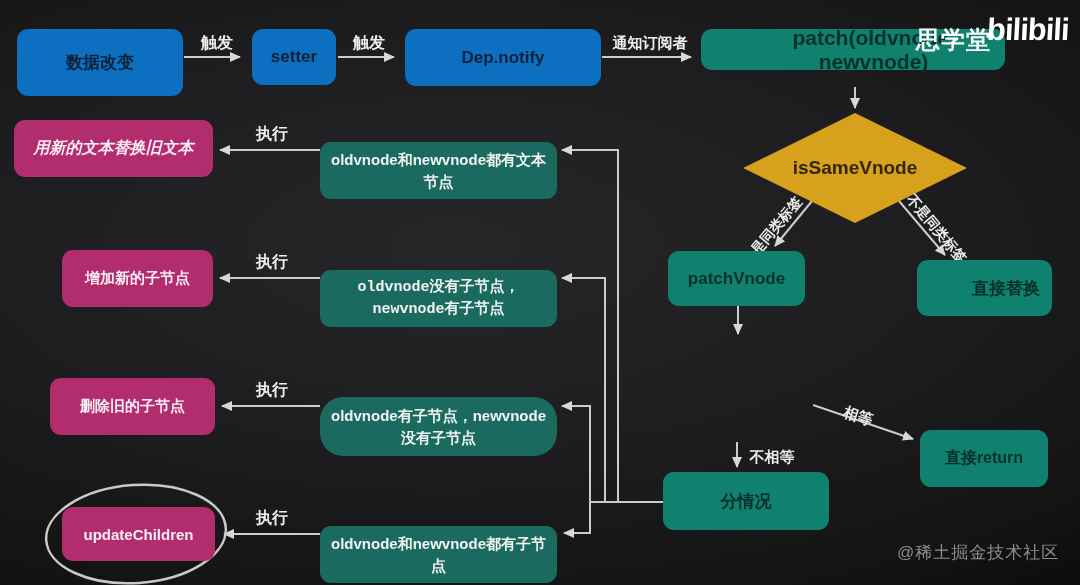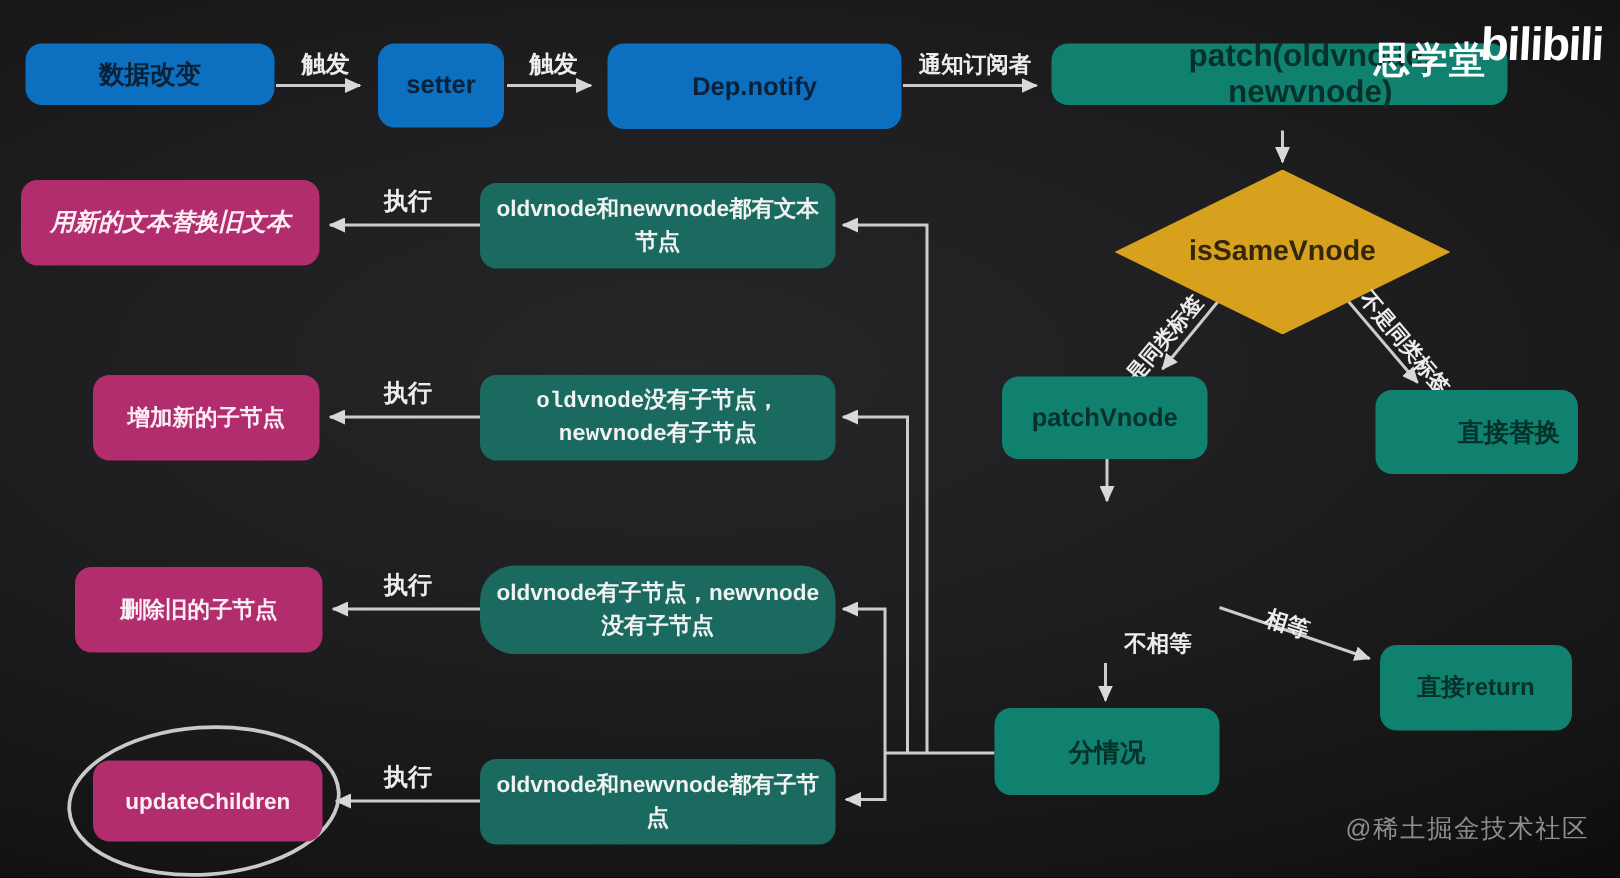--- a/index.html
+++ b/index.html
@@ -7,21 +7,21 @@
     position:relative;width:1080px;height:585px;overflow:hidden;
     font-family:"Liberation Sans","DejaVu Sans",sans-serif;
     background:radial-gradient(120% 95% at 42% 42%, #262628 0%, #1e1e20 35%, #141415 65%, #060606 88%, #000 100%);
   }
   .node{
     position:absolute;display:flex;align-items:center;justify-content:center;
     text-align:center;font-weight:bold;border-radius:11px;box-sizing:border-box;
   }
   .blue{background:#0d6fc0;color:#0a2138;font-size:17px;}
   .teal{background:#11816f;color:#05312a;font-size:17px;}
-  .cond{background:#1a6a5f;color:#f1f3f3;font-size:15px;line-height:1.45;padding:4px 5px;}
+  .cond{background:#1a6a5f;color:#f1f3f3;font-size:15px;line-height:1.45;padding:4px 5px;margin-top:20px;}
   .pink{background:#b12d6e;color:#fcecf4;font-size:15px;}
   .diamond{
     position:absolute;display:flex;flex-direction:column;align-items:center;justify-content:center;
     text-align:center;font-weight:bold;color:#33260a;background:#d7a11d;
     clip-path:polygon(50% 0,100% 50%,50% 100%,0 50%);
   }
   .elabel{position:absolute;color:#ededed;font-weight:bold;font-size:16px;text-align:center;}
   .small{font-size:14px;}
   svg.wires{position:absolute;left:0;top:0;pointer-events:none;}
   .brand{position:absolute;left:916px;top:24px;color:#fbfbfb;font-size:24px;font-weight:bold;letter-spacing:1px;}
@@ -55,40 +55,40 @@
       <path d="M590 502 V406 H562" marker-end="url(#arw)"></path>
       <path d="M590 502 V533 H564" marker-end="url(#arw)"></path>
       <path d="M320 150 H220" marker-end="url(#arw)"></path>
       <path d="M320 278 H220" marker-end="url(#arw)"></path>
       <path d="M320 406 H222" marker-end="url(#arw)"></path>
       <path d="M320 534 H224" marker-end="url(#arw)"></path>
       <ellipse cx="136" cy="534" rx="90" ry="49" transform="rotate(-4 136 534)" stroke="#c9c9c9" stroke-width="2.5"></ellipse>
     </g>
   </svg>
 
-  <div class="node blue" style="left:17px;top:29px;width:166px;height:41px;">数据改变</div>
+  <div class="node blue" style="left:17px;top:29px;width:166px;height:67px;">数据改变</div>
   <div class="elabel" style="left:196px;top:33px;width:42px;">触发</div>
   <div class="node blue" style="left:252px;top:29px;width:84px;height:56px;text-align:center;">setter</div>
   <div class="elabel" style="left:348px;top:33px;width:42px;">触发</div>
   <div class="node blue" style="left:405px;top:29px;width:196px;height:57px;">Dep.notify</div>
   <div class="elabel" style="left:608px;top:34px;width:84px;font-size:15px;">通知订阅者</div>
   <div class="node teal" style="left:701px;top:29px;width:304px;height:41px;font-size:21px;padding-left:41px;">patch(oldvnode, newvnode)</div>
 
   <div class="diamond" style="left:743px;top:113px;width:224px;height:110px;font-size:19px;">isSameVnode</div>
   <div class="elabel small" style="left:732px;top:217px;width:90px;transform:rotate(-50deg);">是同类标签</div>
   <div class="elabel small" style="left:884px;top:220px;width:104px;transform:rotate(50deg);">不是同类标签</div>
 
   <div class="node teal" style="left:668px;top:251px;width:137px;height:55px;">patchVnode</div>
   <div class="node teal" style="left:917px;top:260px;width:135px;height:56px;padding-left:43px;">直接替换</div>
 
   <div class="elabel" style="left:838px;top:407px;width:40px;font-size:15px;transform:rotate(18deg);">相等</div>
-  <div class="elabel" style="left:744px;top:420px;width:56px;font-size:15px;">不相等</div>
+  <div class="elabel" style="left:744px;top:448px;width:56px;font-size:15px;">不相等</div>
 
   <div class="node teal" style="left:920px;top:430px;width:128px;height:57px;font-size:16px;">直接return</div>
-  <div class="node teal" style="left:663px;top:472px;width:150px;height:58px;">分情况</div>
+  <div class="node teal" style="left:663px;top:472px;width:166px;height:58px;">分情况</div>
 
   <div class="node cond" style="left:320px;top:122px;width:237px;height:57px;">oldvnode和newvnode都有文本节点</div>
   <div class="node cond" style="left:320px;top:250px;width:237px;height:57px;font-family:Liberation Mono, monospace;">oldvnode没有子节点，newvnode有子节点</div>
   <div class="node cond" style="left:320px;top:377px;width:237px;height:59px;border-radius:23px;">oldvnode有子节点，newvnode没有子节点</div>
   <div class="node cond" style="left:320px;top:506px;width:237px;height:57px;">oldvnode和newvnode都有子节点</div>
 
   <div class="elabel" style="left:252px;top:124px;width:40px;">执行</div>
   <div class="elabel" style="left:252px;top:252px;width:40px;">执行</div>
   <div class="elabel" style="left:252px;top:380px;width:40px;">执行</div>
   <div class="elabel" style="left:252px;top:508px;width:40px;">执行</div>

